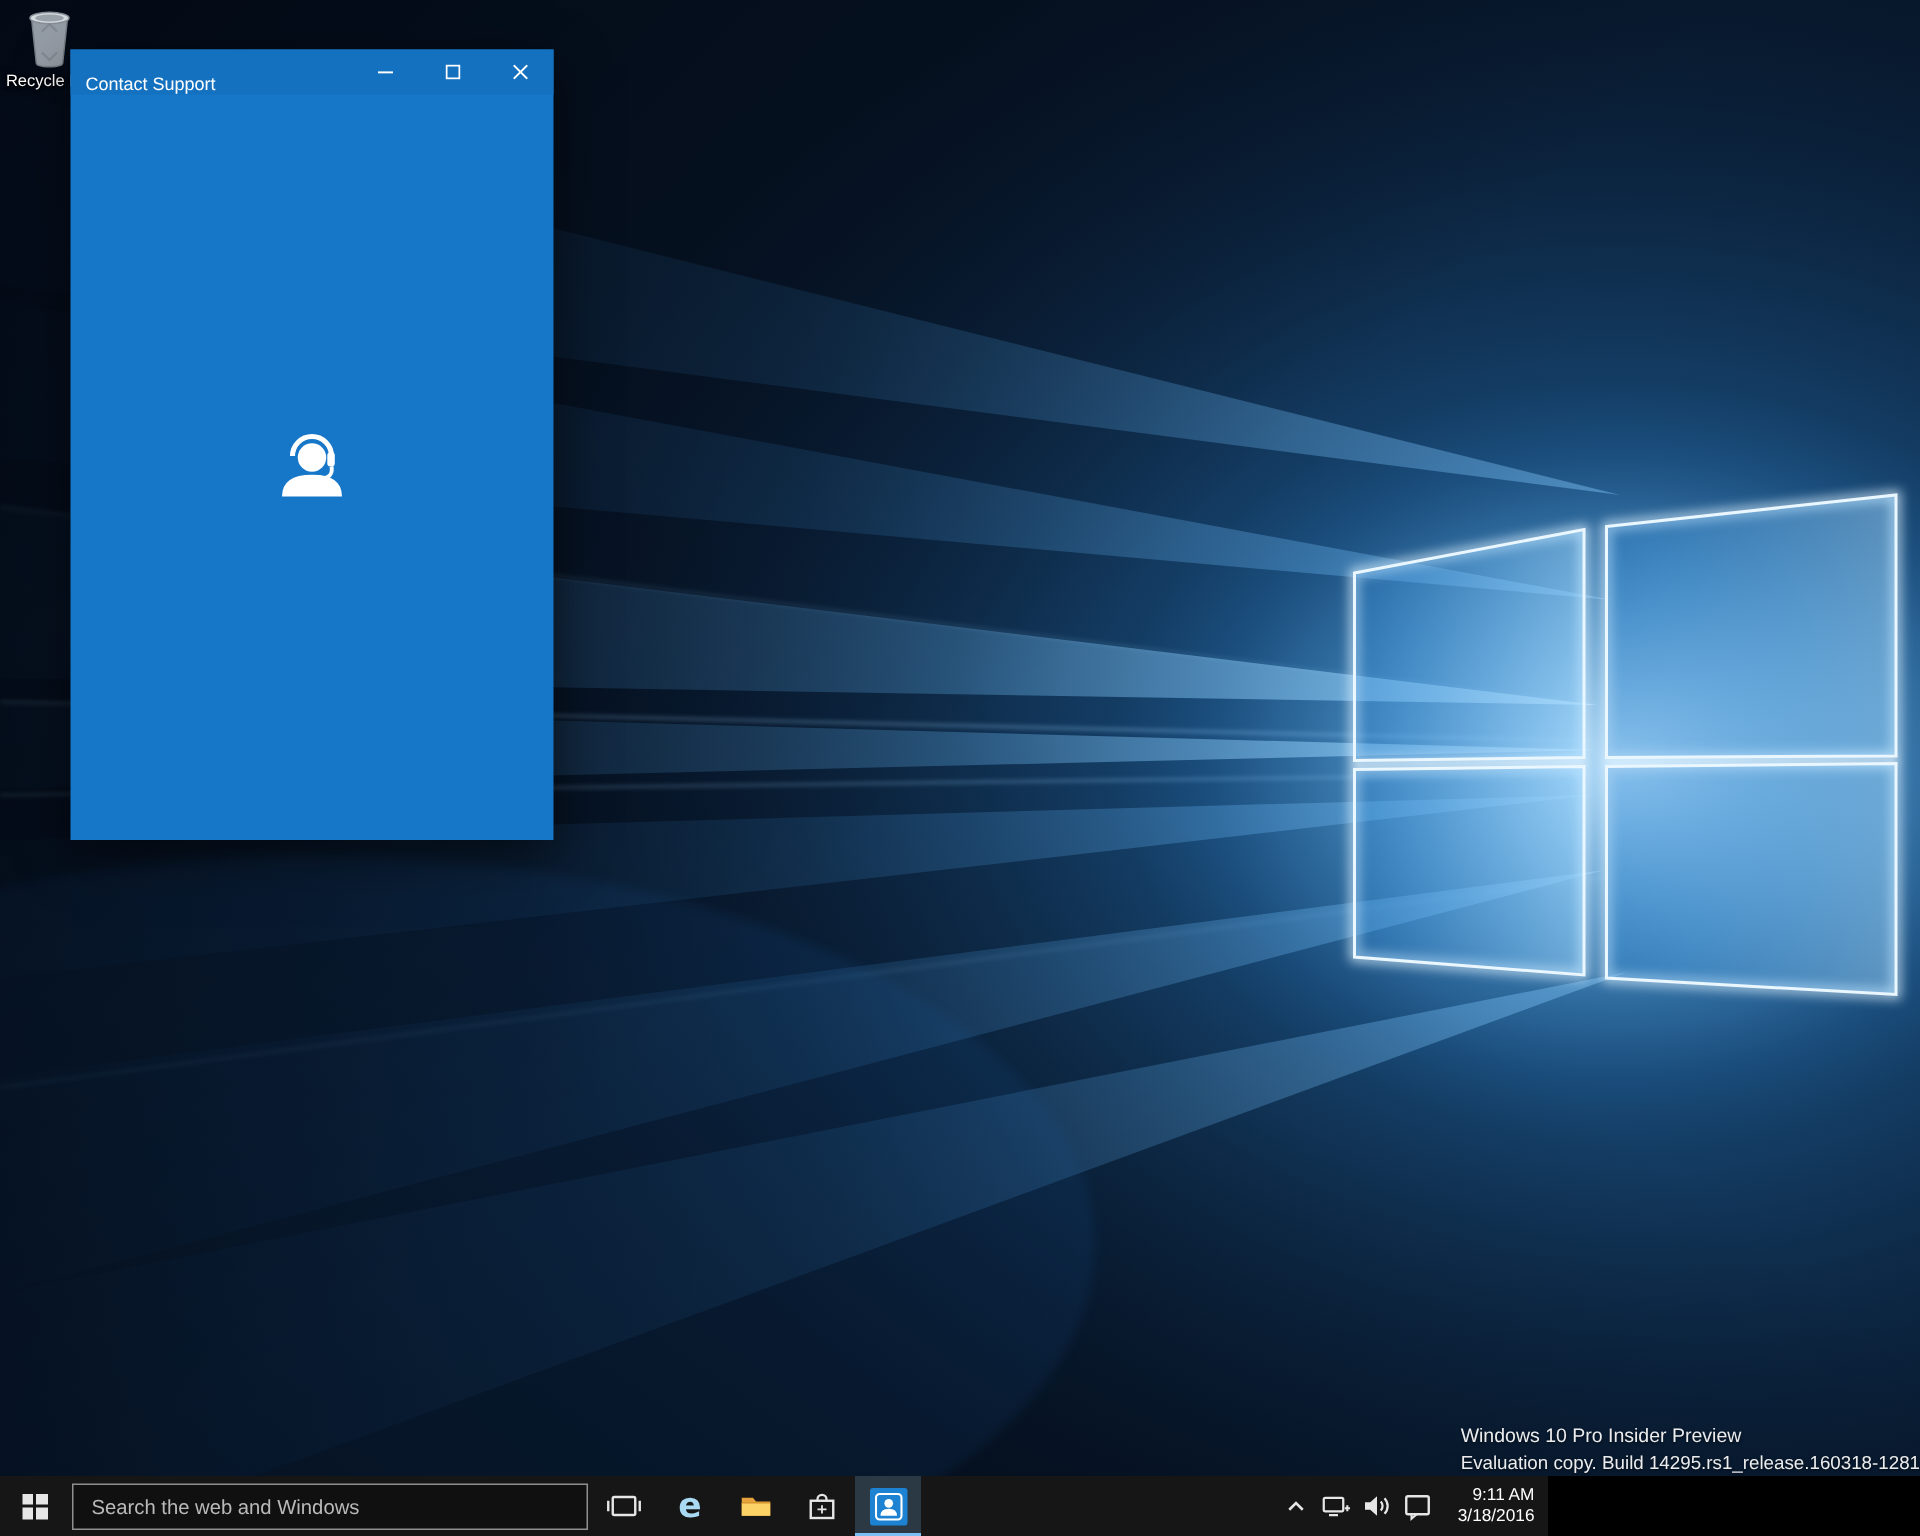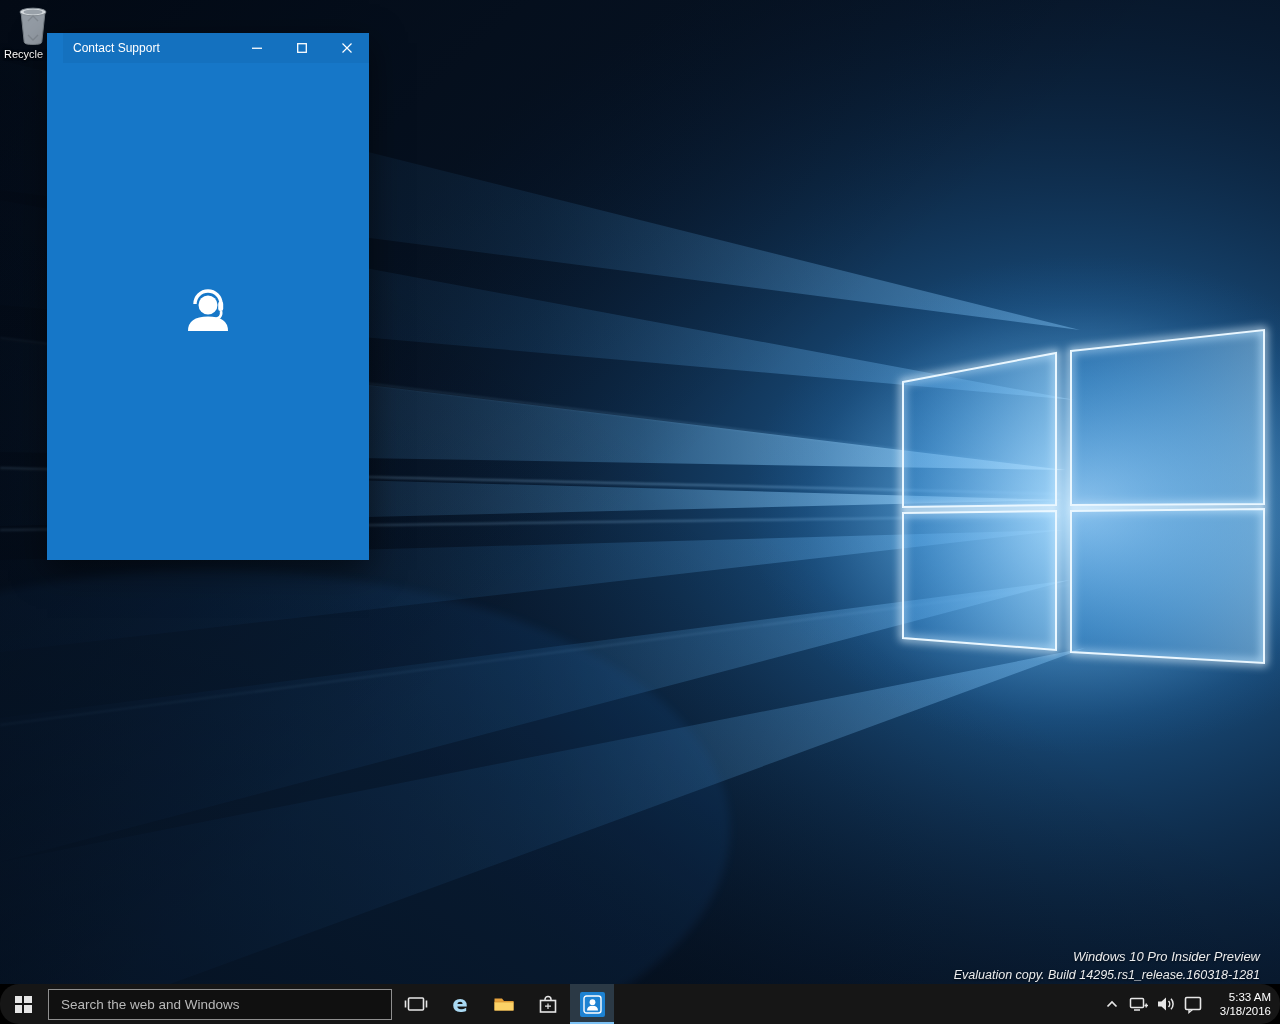--- a/index.html
+++ b/index.html
@@ -4,45 +4,45 @@
 <style>
   * { margin:0; padding:0; box-sizing:border-box; }
   html,body { width:1280px; height:1024px; overflow:hidden; background:#000;
               font-family:"Liberation Sans", sans-serif; }
   .screen { position:relative; width:1280px; height:1024px; }
 
   
   .desktop { position:absolute; left:0; top:0; width:1280px; height:984px; overflow:hidden; }
   .wallpaper { position:absolute; left:0; top:0; width:100%; height:100%; display:block; }
 
-  .watermark { position:absolute; right:20px; top:948px; text-align:right;
-               color:rgba(255,255,255,.92); text-shadow:0 1px 2px rgba(0,0,0,.6);font-style:italic; }
+  .watermark { position:absolute; right:0; top:948px; text-align:left;
+               color:rgba(255,255,255,.92); text-shadow:0 1px 2px rgba(0,0,0,.6); }
   .watermark .l1 { font-size:13px; line-height:18px; }
   .watermark .l2 { font-size:12.5px; line-height:18px; }
 
   
   .desktop-icon { position:absolute; left:2px; top:5px; width:62px; text-align:center; z-index:2; }
   .desktop-icon .ico { display:flex; justify-content:center; }
   .desktop-icon .lbl { margin-top:1px; font-size:11px; color:#fff;
                        text-shadow:0 1px 2px #000, 0 0 3px #000; white-space:nowrap; }
 
   
   .app-window { position:absolute; left:47px; top:33px; width:322px; height:527px;
                 background:#1677c8; box-shadow:0 10px 32px rgba(0,0,0,.5); z-index:5;
                 display:flex; flex-direction:column; }
-  .titlebar { height:30px; flex:0 0 30px; background:#1471bf; display:flex; align-items:center;margin-left:16px; }
+  .titlebar { height:30px; flex:0 0 30px; background:#1471bf; display:flex; align-items:flex-end; }
   .titlebar .title { color:#fff; font-size:12px; padding-left:10px; flex:1 1 auto;
                      white-space:nowrap; }
   .caption-btn { width:45px; height:30px; display:flex; align-items:center; justify-content:center;
                  background:transparent; border:none; cursor:default; }
   .win-body { flex:1 1 auto; display:flex; align-items:center; justify-content:center; }
 
   
-  .taskbar { position:absolute; left:0; top:984px; width:1280px; height:40px;
-             background:#161616; display:flex; align-items:stretch; z-index:10;border-radius:19px; }
+  .taskbar { position:absolute; left:0; top:984px; width:1032px; height:40px;
+             background:#161616; display:flex; align-items:stretch; z-index:10; }
   .tb-btn { display:flex; align-items:center; justify-content:center; border:none;
             background:transparent; cursor:default; }
   .start-btn { width:46px; }
   .win-grid { display:grid; grid-template-columns:7.5px 7.5px; grid-template-rows:7.5px 7.5px;
               gap:2px; }
   .win-grid span { background:#e6e6e6; display:block; }
   .search-wrap { display:flex; align-items:center; }
   .search-input { width:344px; height:31px; margin:0 2px; background:#101010;
                   border:1px solid #8f8f8f; color:#cfcfcf; font-size:13.5px; padding:0 12px;
                   font-family:"Liberation Sans", sans-serif; outline:none; }
@@ -267,18 +267,18 @@
           <path d="M13.5,8 a4.3,4.3 0 0 1 0,6 M16,5.8 a7.5,7.5 0 0 1 0,10.4" fill="none" stroke="#e6e6e6" stroke-width="1.5"></path>
         </svg>
       </button>
       <button class="tb-btn tray-btn">
         <svg width="22" height="22" viewBox="0 0 22 22">
           <rect x="3.5" y="4.5" width="15" height="12" rx="1.2" fill="none" stroke="#e6e6e6" stroke-width="1.6"></rect>
           <path d="M7,16.5 v3 l3.5,-3" fill="none" stroke="#e6e6e6" stroke-width="1.4"></path>
         </svg>
       </button>
       <div class="clock">
-        <span>5:33 AM</span>
+        <span>9:11 AM</span>
         <span>3/18/2016</span>
       </div>
     </div>
   </div>
 </div>
 
 </body></html>

